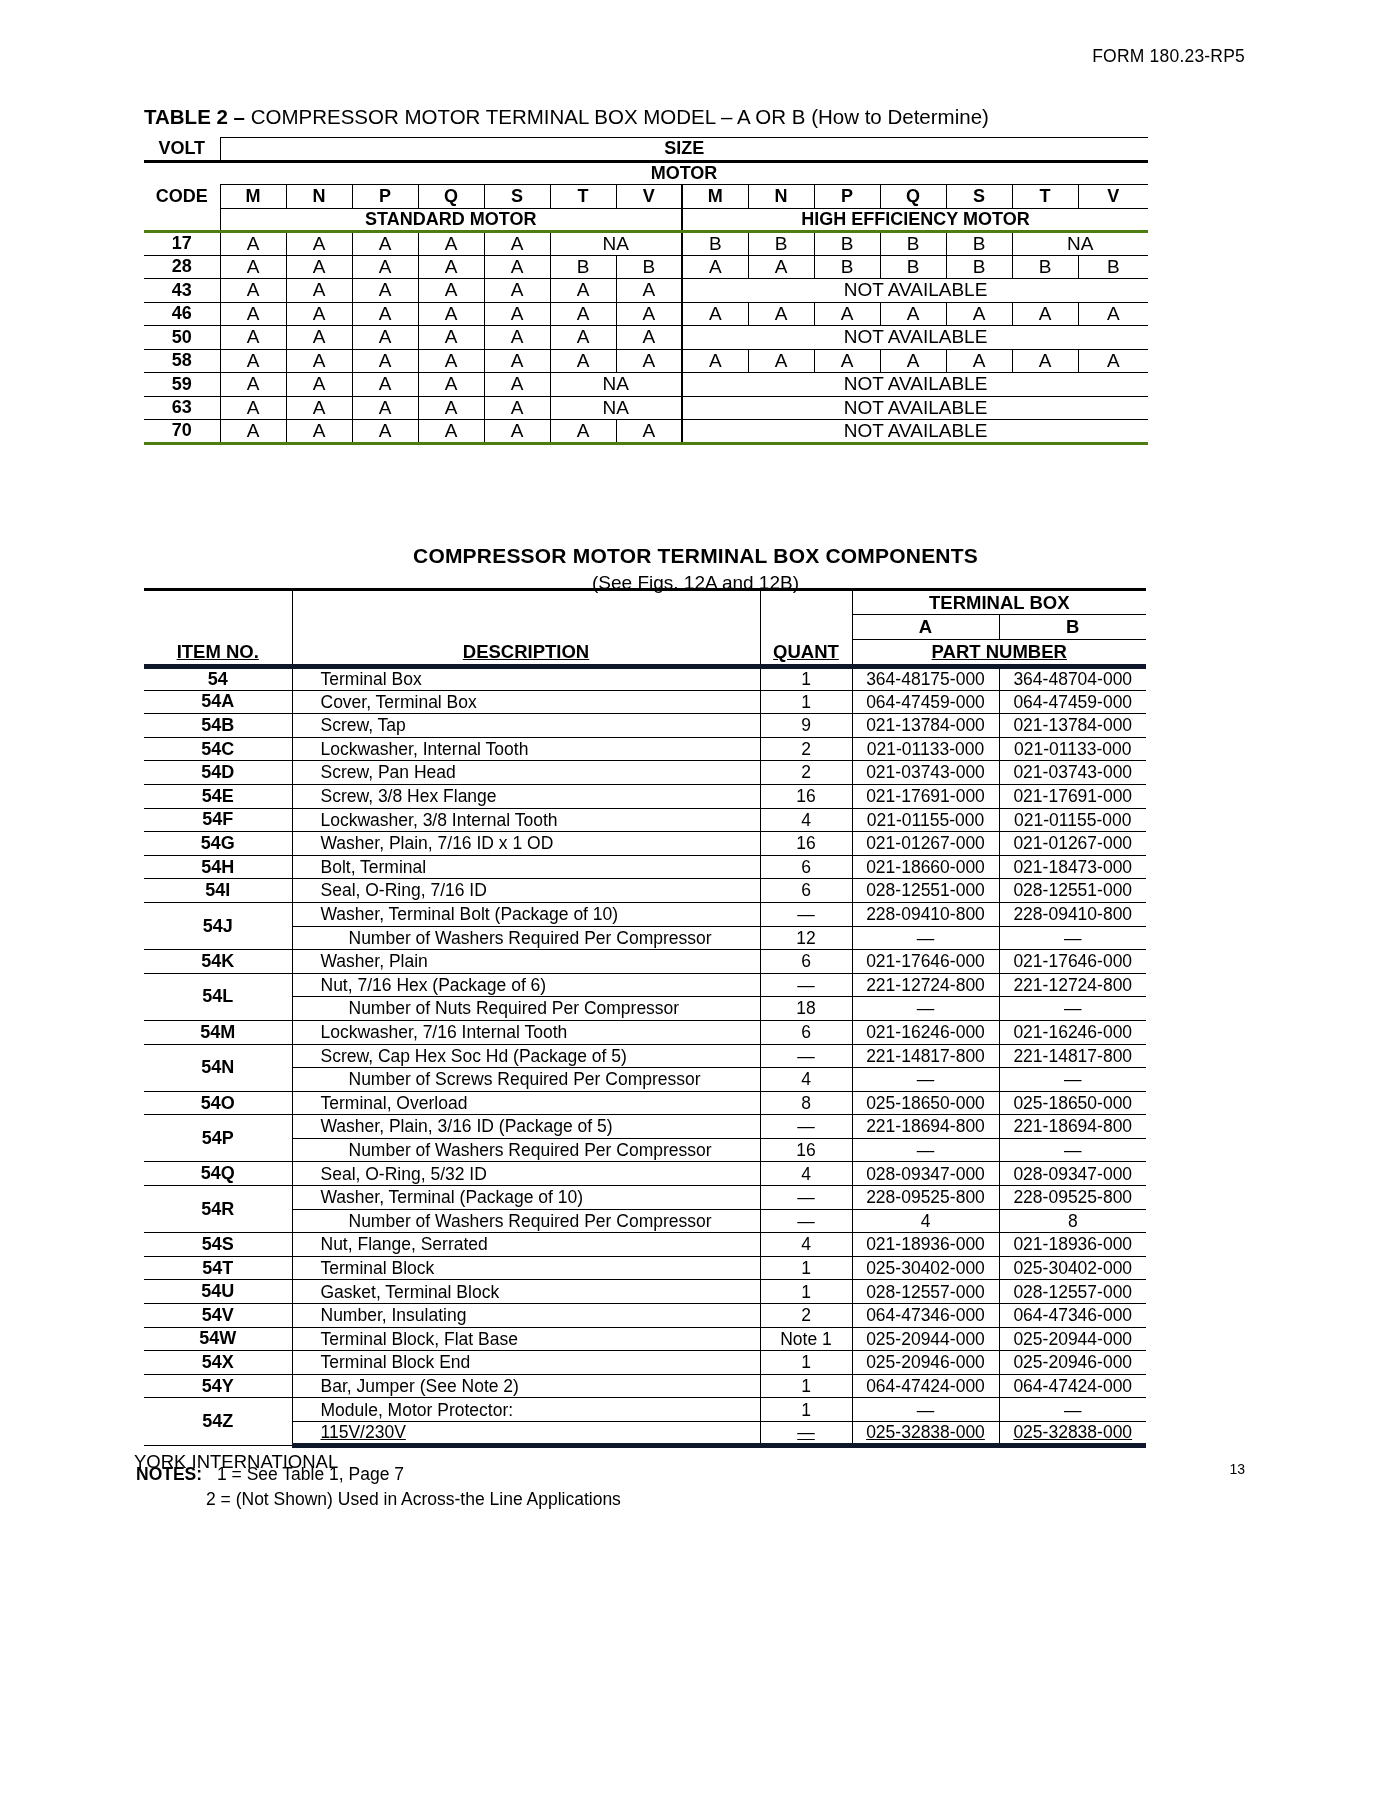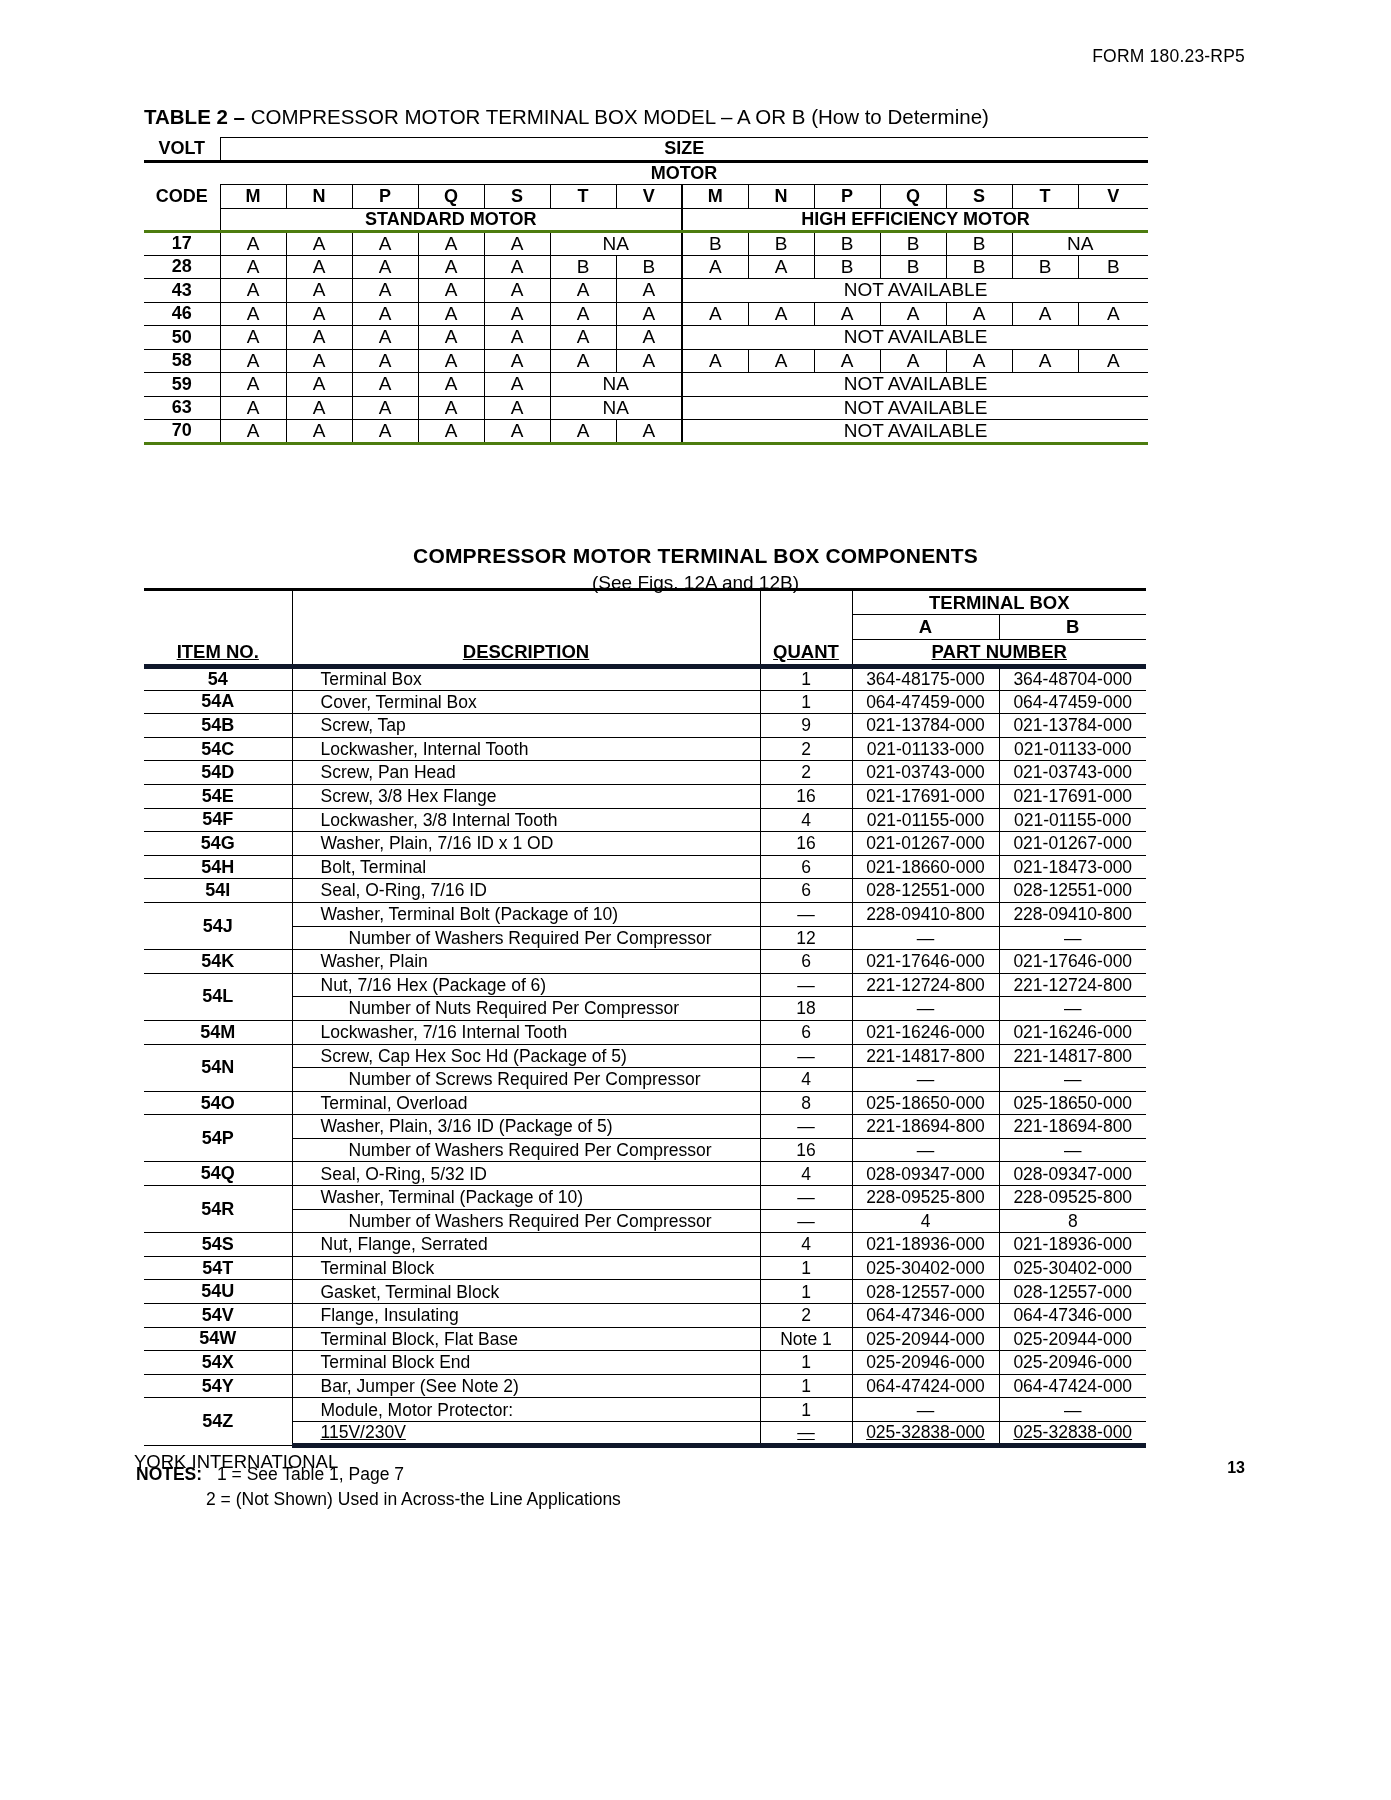--- a/index.html
+++ b/index.html
@@ -138,22 +138,22 @@
   .footer-left {
     position: absolute;
     left: 134px;
     bottom: 74px;
     font-size: 18.5px;
   }
   .footer-right {
     position: absolute;
     right: 146px;
     bottom: 70px;
-    font-size: 16px;
-    font-weight: bold;
+    font-size: 14px;
+    font-weight: normal;
   }
 </style>
 </head>
 <body>
 
 <div class="page">
 
   <div class="form-id">FORM 180.23-RP5</div>
 
   <div class="t2-title">
@@ -545,21 +545,21 @@
           </tr>
           <tr>
             <td class="item no-l">54U</td>
             <td class="desc">Gasket, Terminal Block</td>
             <td class="">1</td>
             <td class="pn">028-12557-000</td>
             <td class="pn no-r">028-12557-000</td>
           </tr>
           <tr>
             <td class="item no-l">54V</td>
-            <td class="desc">Flange, Insulating</td>
+            <td class="desc">Number, Insulating</td>
             <td class="">2</td>
             <td class="pn">064-47346-000</td>
             <td class="pn no-r">064-47346-000</td>
           </tr>
           <tr>
             <td class="item no-l">54W</td>
             <td class="desc">Terminal Block, Flat Base</td>
             <td class="">Note 1</td>
             <td class="pn">025-20944-000</td>
             <td class="pn no-r">025-20944-000</td>

